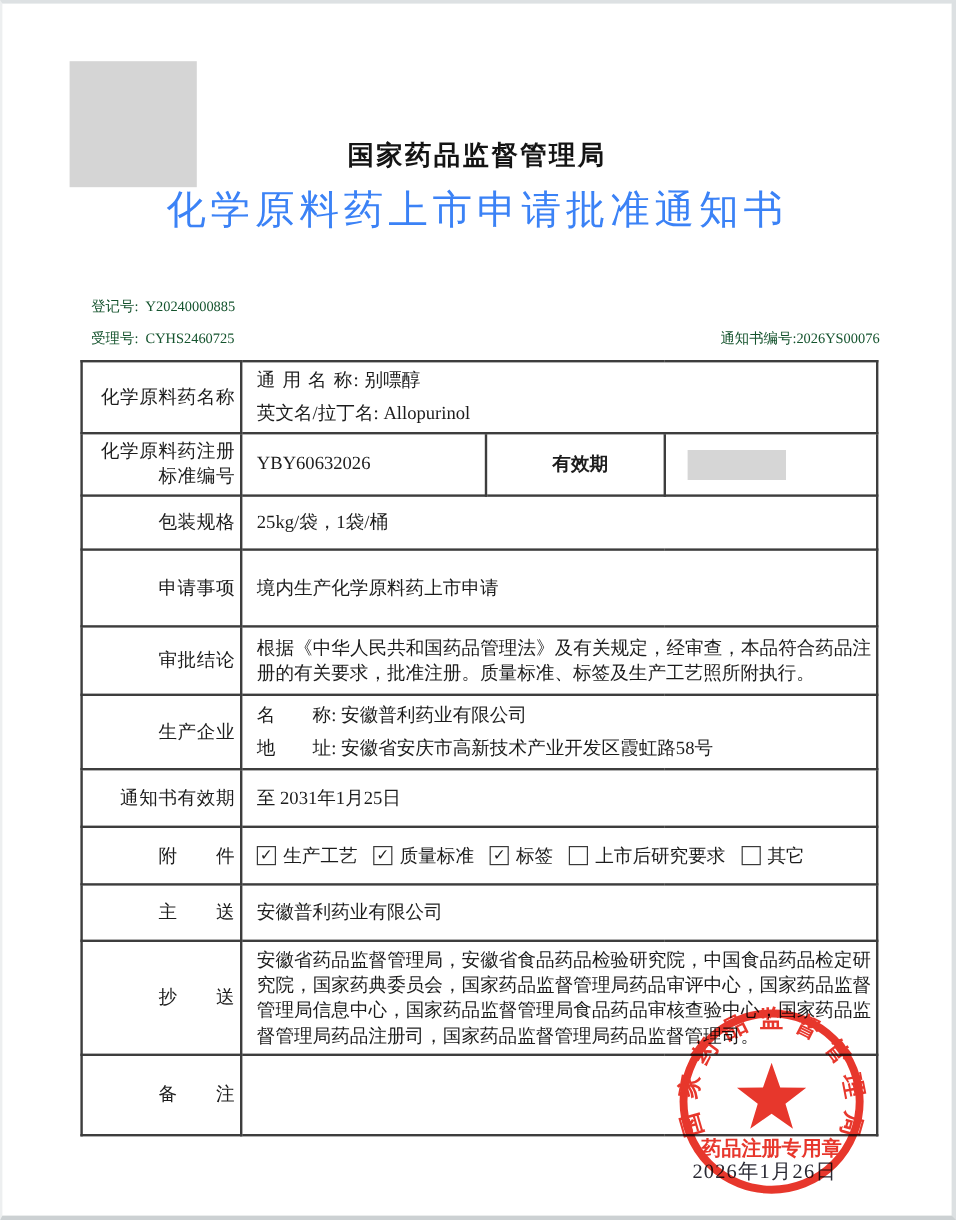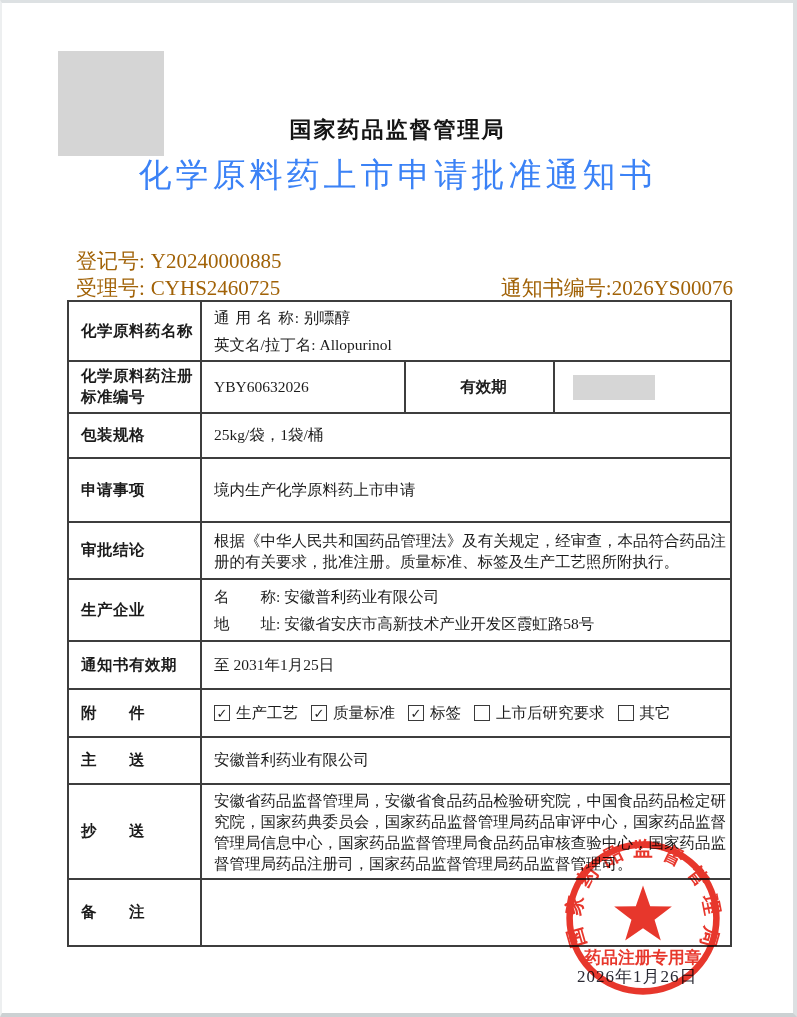--- a/index.html
+++ b/index.html
@@ -13,37 +13,37 @@
   .redact-logo{position:absolute;left:56px;top:48px;width:106px;height:105px;background:#d5d5d5;}
   .org-name{
     position:absolute;left:0;top:112px;width:100%;text-align:center;
     font-family:"Liberation Sans","DejaVu Sans",sans-serif;
     font-weight:700;font-size:22px;letter-spacing:2px;color:#141414;
   }
   .doc-title{
     position:absolute;left:0;top:150px;width:100%;text-align:center;
     font-size:33px;font-weight:400;letter-spacing:4px;color:#3b82f6;
   }
-  .meta-line{position:absolute;font-size:21px;color:#a16207;}
+  .meta-line{position:absolute;font-size:12px;color:#14532d;}
   .m1{left:74px;top:244px;}
   .m2{left:74px;top:271px;}
   .m3{right:60px;top:271px;}
   .meta-line .val{margin-left:6px;}
   .m3 .val{margin-left:0;}
   table.doc{
     position:absolute;left:65px;top:297px;width:663px;
     border-collapse:collapse;table-layout:fixed;
   }
   table.doc td{
     border:2px solid #3d3d3d;vertical-align:middle;
     font-size:15.5px;color:#1c1c1c;padding:2px 4px 2px 12px;
     overflow:hidden;
   }
   td.lbl{
-    text-align:left;font-weight:700;font-size:16.5px;padding:2px 4px;
+    text-align:right;font-weight:400;font-size:16.5px;padding:2px 4px;
     white-space:pre-line;letter-spacing:0.5px;
   }
   .r1{height:57px;}.r2{height:52px;padding-left:42px;}.r3{height:45px;}.r4{height:64px;}
   .r5{height:57px;}.r6{height:62px;}.r7{height:48px;}.r8{height:48px;}
   .r9{height:47px;}.r10{height:95px;}.r11{height:67px;}
   .two-line div{line-height:27px;}
   .sub-lbl{letter-spacing:1px;}
   .para{line-height:21px;text-align:justify;padding-top:4px;padding-bottom:4px;}
   td.validity-lbl{text-align:center;font-weight:700;font-size:17px;padding:2px;}
   .redact-sm{width:82px;height:25px;background:#d6d6d6;margin-left:6px;}

